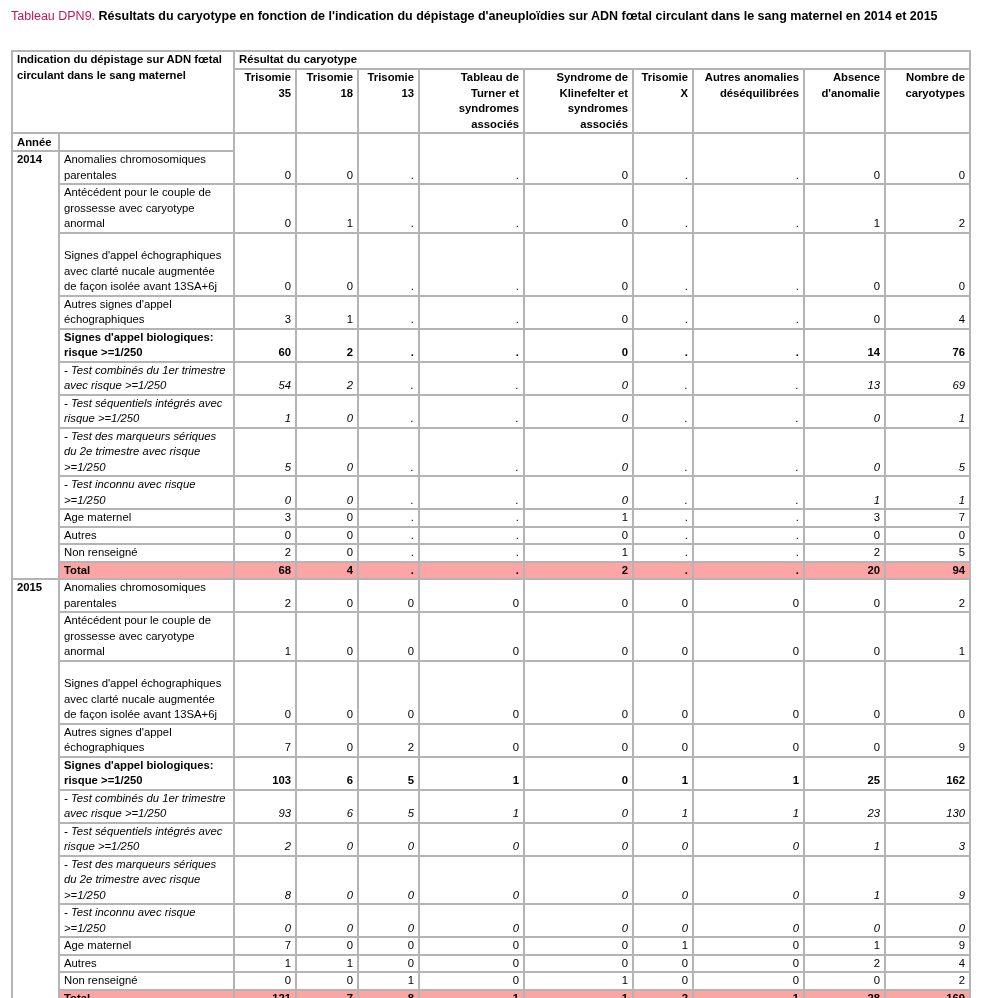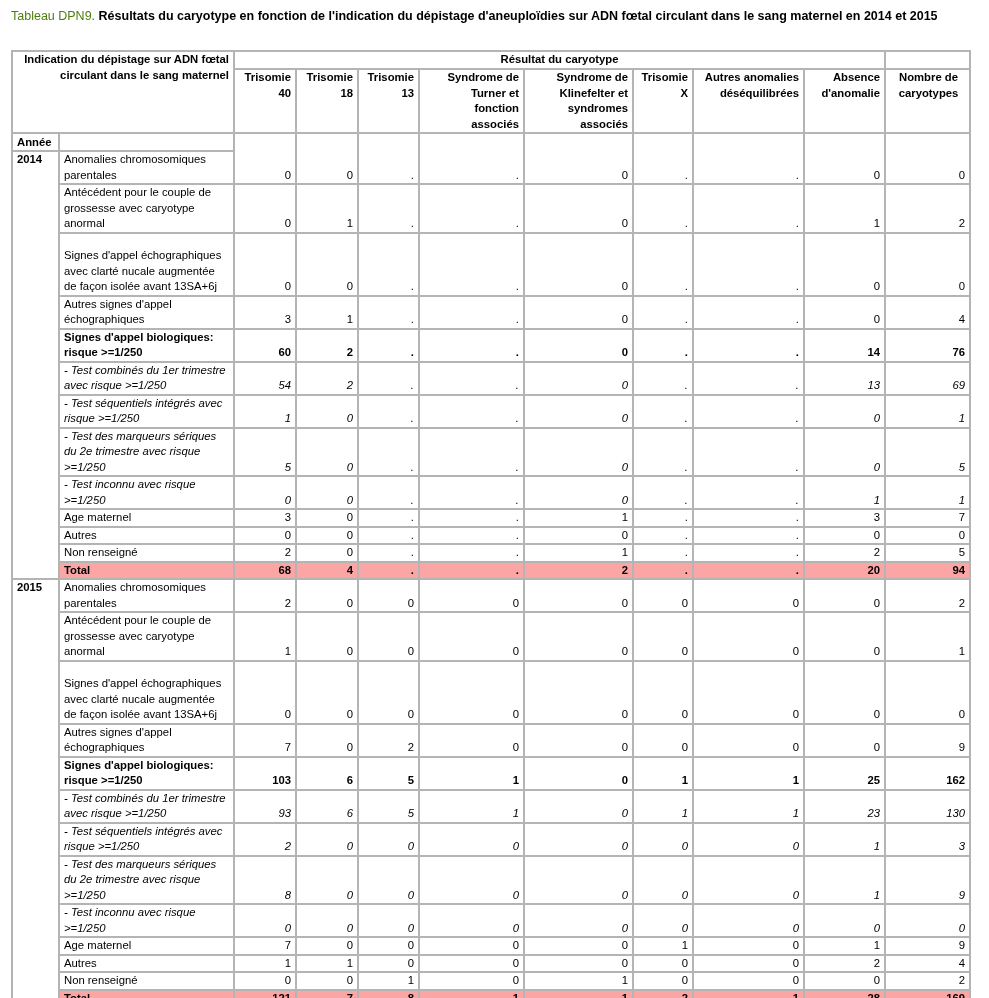--- a/index.html
+++ b/index.html
@@ -1,34 +1,34 @@
 <!DOCTYPE html>
 <html><head>
 <meta charset="utf-8">
 <style>
   html, body { margin: 0; padding: 0; background: #ffffff; }
   body { width: 989px; height: 998px; overflow: hidden; font-family: "Liberation Sans", sans-serif; color: #000; }
   .title { position: absolute; left: 11px; top: 8px; width: 965px; font-size: 12.5px; line-height: 16px; }
-  .title .prefix { color: #4d7c0f; font-weight: normal; text-align: center; }
+  .title .prefix { color: #be185d; font-weight: normal; text-align: center; }
   .title .main { font-weight: bold; }
   table.dpn {
     position: absolute; left: 11px; top: 50px;
     border-collapse: collapse; table-layout: fixed;
     width: 958px; font-size: 11.3px; line-height: 15.5px;
     border: 2px solid #b4b4b4;
   }
   table.dpn td, table.dpn th {
     border: 2px solid #b4b4b4; padding: 0 4px; vertical-align: bottom;
     text-align: right; overflow: hidden;
   }
   table.dpn th { font-weight: bold; vertical-align: top; }
-  table.dpn th.ind-head { text-align: right; }
-  table.dpn th.top { height: 16px; text-align: center; margin-top: 16px; }
+  table.dpn th.ind-head { text-align: left; }
+  table.dpn th.top { height: 16px; text-align: left; margin-top: 16px; }
   table.dpn th.col { height: 62px; }
-  table.dpn th.nombre { text-align: center; padding-left: 6px; }
+  table.dpn th.nombre { text-align: right; padding-left: 6px; }
   table.dpn td.year { font-weight: bold; text-align: left; vertical-align: top; }
   table.dpn td.annee-label { font-weight: bold; text-align: left; height: 16px; }
   table.dpn td.label { text-align: left; }
   tr.bold td { font-weight: bold; border-radius: 12px; }
   tr.italic td { font-style: italic; }
   tr.total td { background: #fca5a5; font-weight: bold; }
 </style>
 </head>
 <body>
 
@@ -51,24 +51,24 @@
     <col style="width:81px">
     <col style="width:85px">
   </colgroup>
   <thead>
     <tr>
       <th class="ind-head" colspan="2" rowspan="2">Indication du dépistage sur ADN fœtal circulant dans le sang maternel</th>
       <th class="top" colspan="8">Résultat du caryotype</th>
       <th class="top"></th>
     </tr>
     <tr>
-      <th class="col">Trisomie 40</th>
+      <th class="col">Trisomie 35</th>
       <th class="col">Trisomie 18</th>
       <th class="col">Trisomie 13</th>
-      <th class="col">Syndrome de Turner et fonction associés</th>
+      <th class="col">Tableau de Turner et syndromes associés</th>
       <th class="col">Syndrome de Klinefelter et syndromes associés</th>
       <th class="col">Trisomie X</th>
       <th class="col">Autres anomalies déséquilibrées</th>
       <th class="col">Absence d'anomalie</th>
       <th class="col nombre">Nombre de caryotypes</th>
     </tr>
   </thead>
   <tbody id="tbody">
       <tr>
         <td class="annee-label">Année</td>

